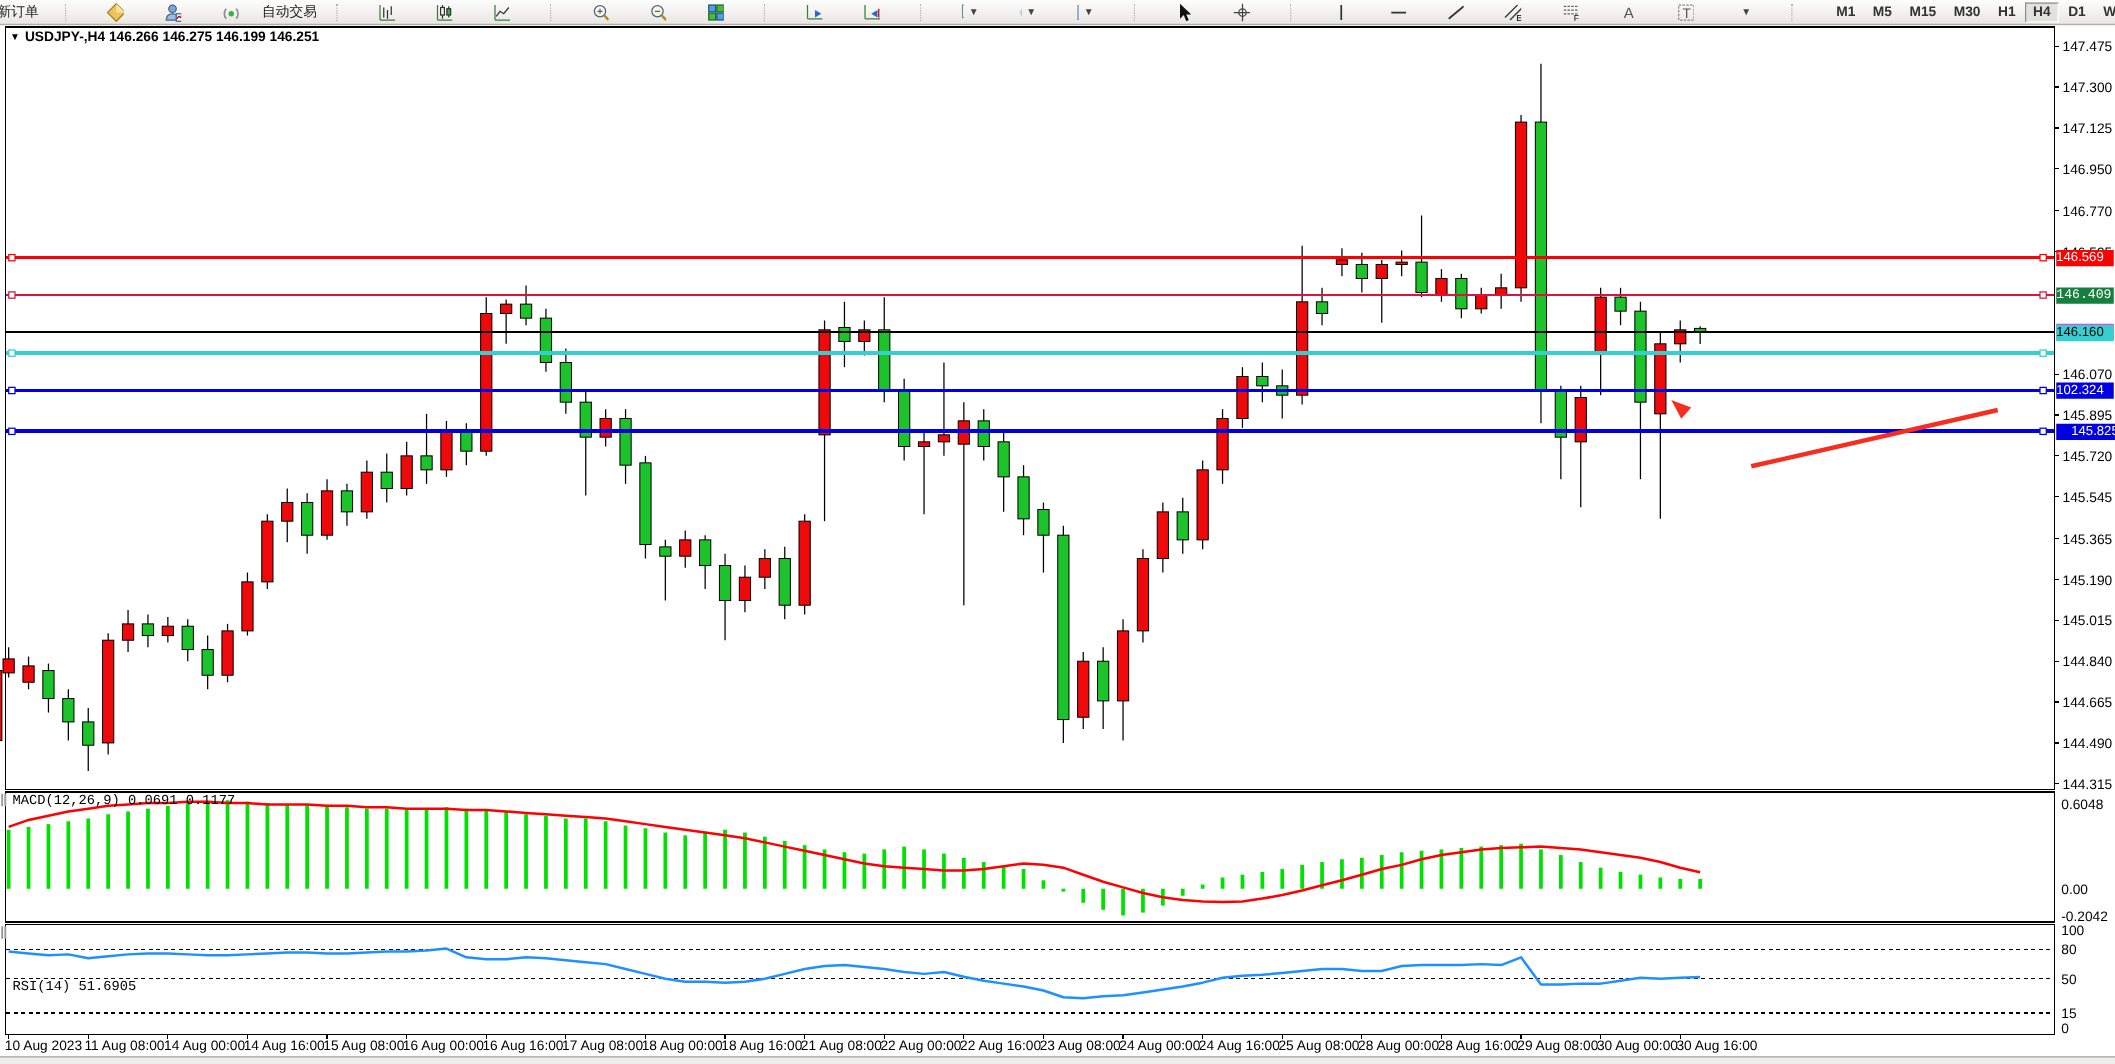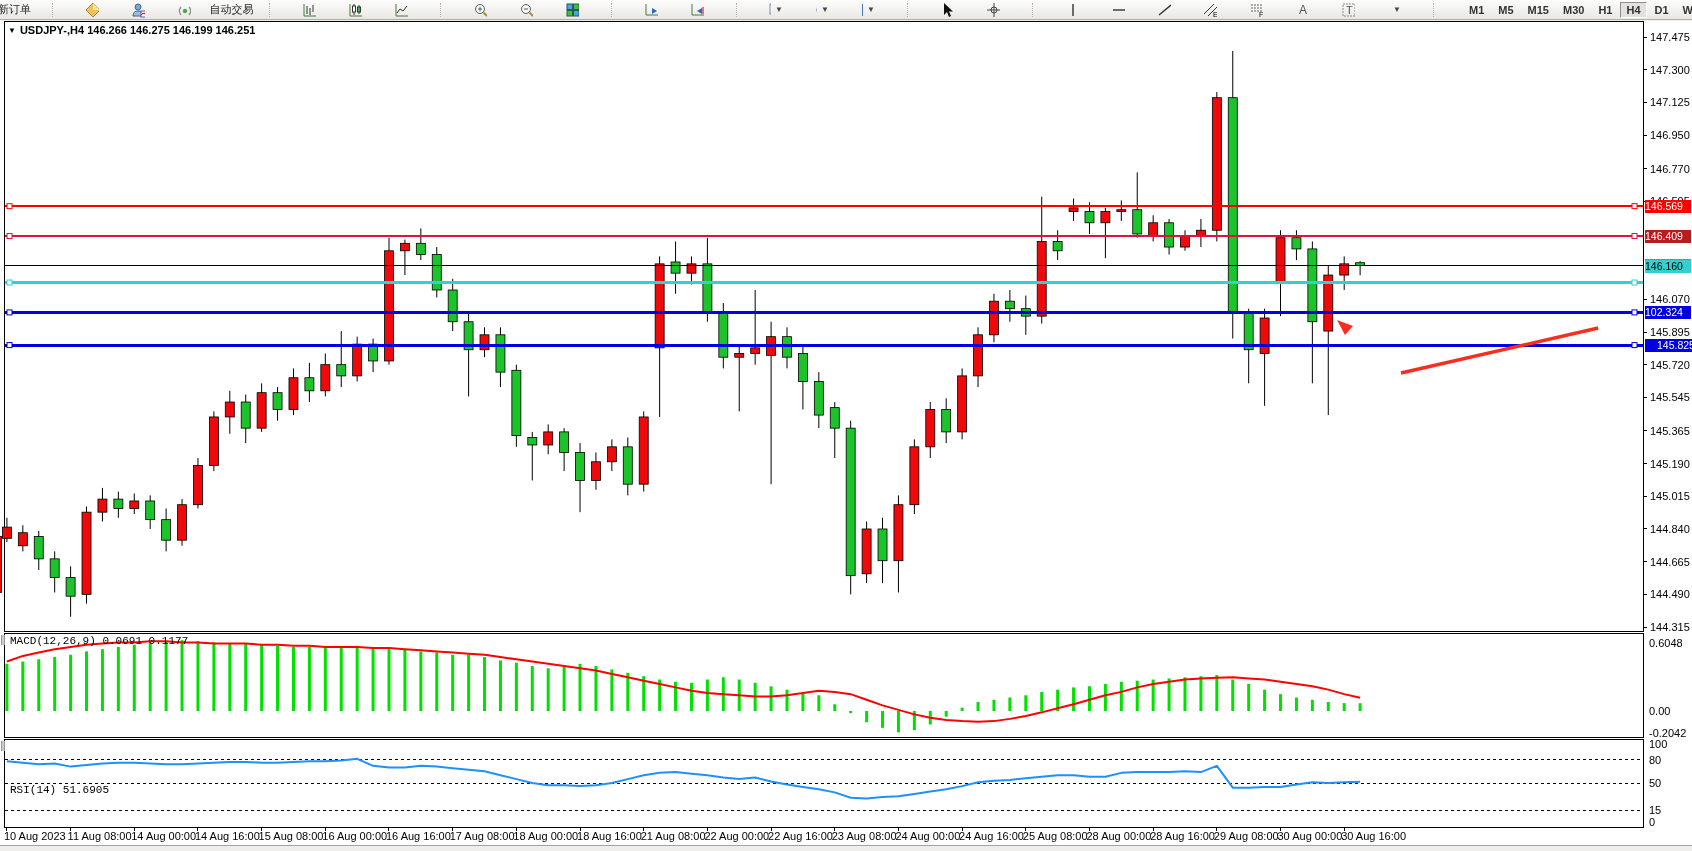--- a/index.html
+++ b/index.html
@@ -638,18 +638,18 @@
     <rect x="7" y="342.5715000000011" width="5" height="5" fill="#fff" stroke="#0000e0"></rect>
     <rect x="1632" y="342.5715000000011" width="5" height="5" fill="#fff" stroke="#0000e0"></rect>
     <line x1="1401" y1="373" x2="1598.1799999999998" y2="328" stroke="#f52e20" stroke-width="3.5"></line>
     <polygon points="1337,320 1353,326 1345,335" fill="#f52e20"></polygon>
   </svg>
 <div class="chart-title"><span class="tri">▼</span><span>USDJPY-,H4  146.266 146.275 146.199 146.251</span></div>
 <div class="ind-label" style="left:10px;top:635px;">MACD(12,26,9) 0.0691 0.1177</div>
 <div class="ind-label" style="left:10px;top:741px;margin-top:43px;">RSI(14) 51.6905</div>
 <div id="lvl-holder">
     <div class="lvl-label" style="top: 199.659px; background: rgb(255, 0, 0); color: rgb(255, 255, 255);">146.569</div>
-    <div class="lvl-label" style="top: 229.533px; background: #b91c1c; color: rgb(255, 255, 255);">146.409</div>
+    <div class="lvl-label" style="top: 229.533px; background: #15803d; color: rgb(255, 255, 255); font-family: Liberation Mono, monospace;">146.409</div>
     <div class="lvl-label" style="top: 259.033px; background: #d946ef; color: rgb(255, 255, 255);">146.251</div>
     <div class="lvl-label" style="top: 260px; background: rgb(53, 207, 207); color: rgb(0, 0, 0);">146.160</div>
     <div class="lvl-label" style="top: 305.897px; background: rgb(0, 0, 224); color: rgb(255, 255, 255);">102.324</div>
     <div class="lvl-label" style="top: 338.572px; background: rgb(0, 0, 224); color: rgb(255, 255, 255); padding-left: 12px;">145.825</div>
   </div>
 
 </body></html>

